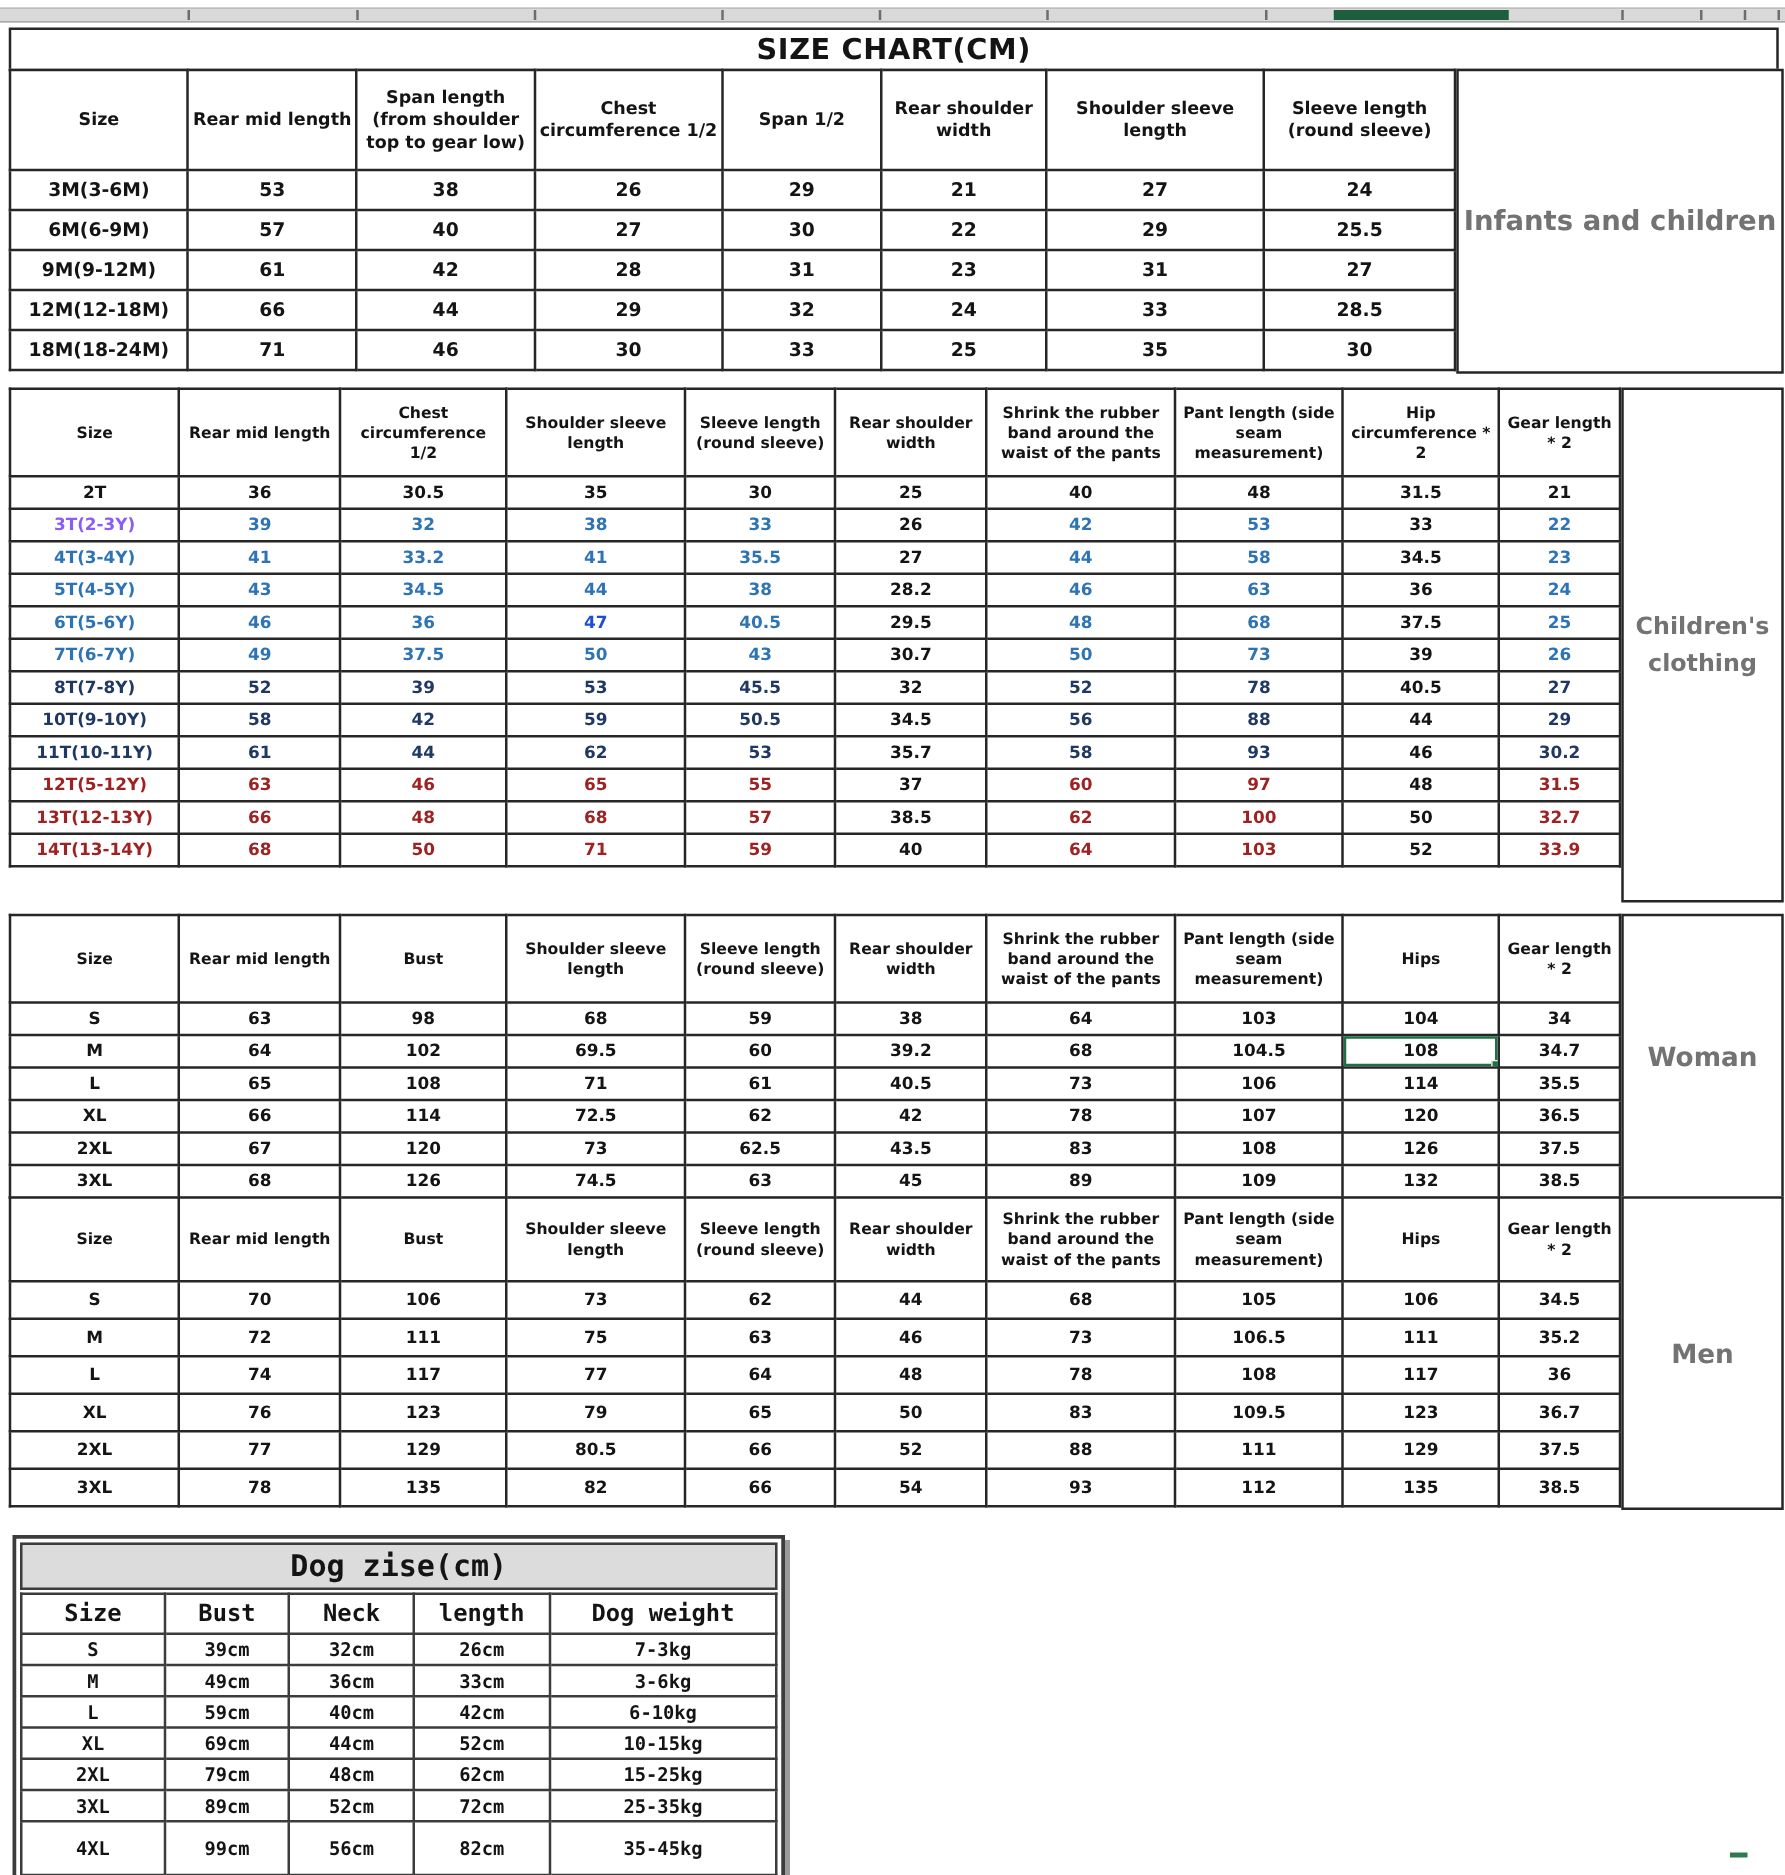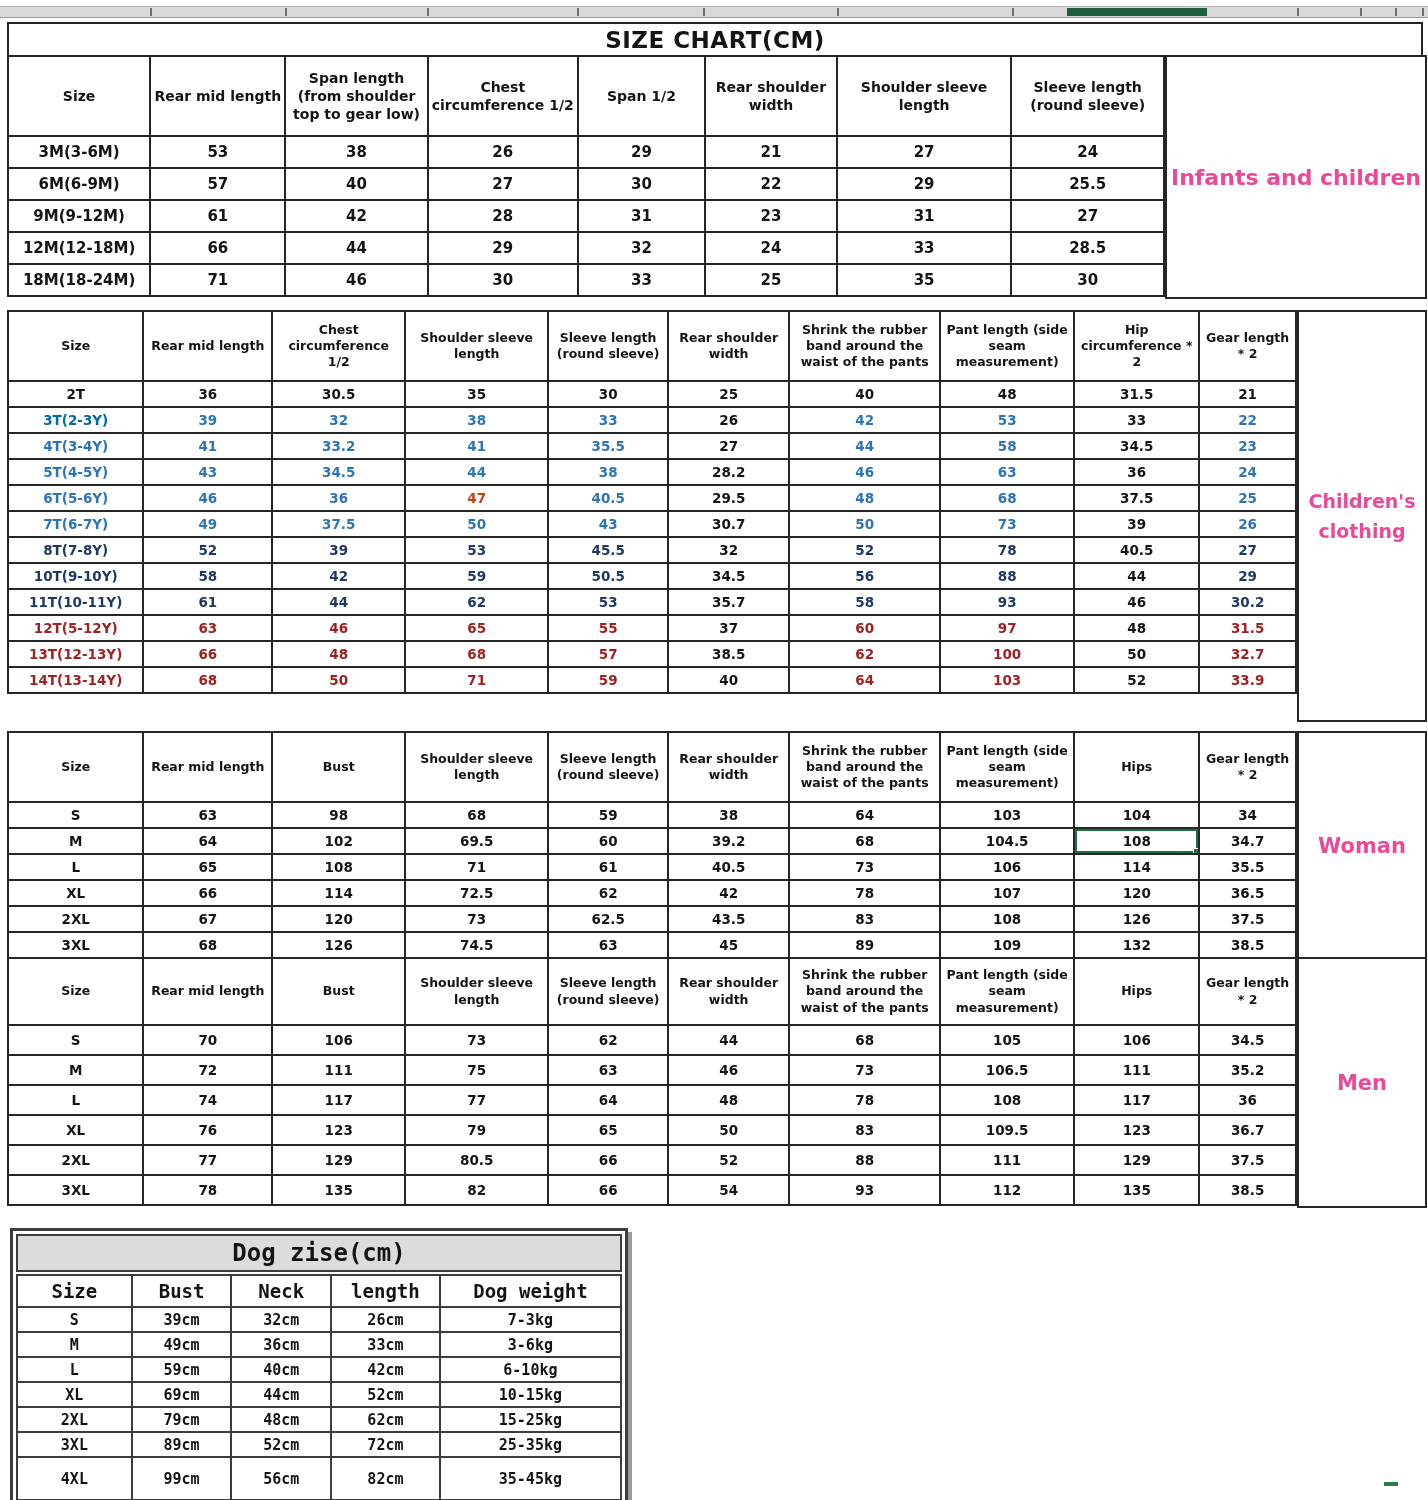--- a/index.html
+++ b/index.html
@@ -39,21 +39,21 @@
   #table-woman thead tr{height:70px;}
   #table-woman tbody tr{height:26px;}
   
   #table-men{left:7px;top:957px;width:1290px;}
   #table-men thead tr{height:67px;}
   #table-men tbody tr{height:30px;}
   
   .side-box{
     position:absolute;border:2px solid #262626;background:#fff;
     display:flex;align-items:center;justify-content:center;text-align:center;
-    color:#ec4899;font-weight:bold;
+    color:#737373;font-weight:bold;
   }
   #label-infants{left:1165px;top:55px;width:258px;height:240px;font-size:22px;}
   #label-children{left:1297px;top:310px;width:126px;height:408px;font-size:19px;line-height:1.6;}
   #label-woman{left:1297px;top:731px;width:126px;height:226px;font-size:21px;}
   #label-men{left:1297px;top:957px;width:126px;height:247px;font-size:21px;}
   
   #dog-wrap{
     position:absolute;left:10px;top:1228px;width:606px;background:#fff;
     border:3px solid #3c3c3c;padding:3px;box-shadow:4px 4px 0 #9a9a9a;
     font-family:"DejaVu Sans Mono","Liberation Mono",monospace;
@@ -208,21 +208,21 @@
         <td style="color: rgb(20, 20, 20);">30.5</td>
         <td style="color: rgb(20, 20, 20);">35</td>
         <td style="color: rgb(20, 20, 20);">30</td>
         <td>25</td>
         <td style="color: rgb(20, 20, 20);">40</td>
         <td style="color: rgb(20, 20, 20);">48</td>
         <td>31.5</td>
         <td style="color: rgb(20, 20, 20);">21</td>
       </tr>
       <tr>
-        <td style="color: #0369a1;">3T(2-3Y)</td>
+        <td style="color: #8b5cf6;">3T(2-3Y)</td>
         <td style="color: rgb(46, 116, 181);">39</td>
         <td style="color: rgb(46, 116, 181);">32</td>
         <td style="color: rgb(46, 116, 181);">38</td>
         <td style="color: rgb(46, 116, 181);">33</td>
         <td>26</td>
         <td style="color: rgb(46, 116, 181);">42</td>
         <td style="color: rgb(46, 116, 181);">53</td>
         <td>33</td>
         <td style="color: rgb(46, 116, 181);">22</td>
       </tr>
@@ -247,21 +247,21 @@
         <td>28.2</td>
         <td style="color: rgb(46, 116, 181);">46</td>
         <td style="color: rgb(46, 116, 181);">63</td>
         <td>36</td>
         <td style="color: rgb(46, 116, 181);">24</td>
       </tr>
       <tr>
         <td style="color: rgb(46, 116, 181);">6T(5-6Y)</td>
         <td style="color: rgb(46, 116, 181);">46</td>
         <td style="color: rgb(46, 116, 181);">36</td>
-        <td style="color: #c2410c;">47</td>
+        <td style="color: #1d4ed8;">47</td>
         <td style="color: rgb(46, 116, 181);">40.5</td>
         <td>29.5</td>
         <td style="color: rgb(46, 116, 181);">48</td>
         <td style="color: rgb(46, 116, 181);">68</td>
         <td>37.5</td>
         <td style="color: rgb(46, 116, 181);">25</td>
       </tr>
       <tr>
         <td style="color: rgb(46, 116, 181);">7T(6-7Y)</td>
         <td style="color: rgb(46, 116, 181);">49</td>

